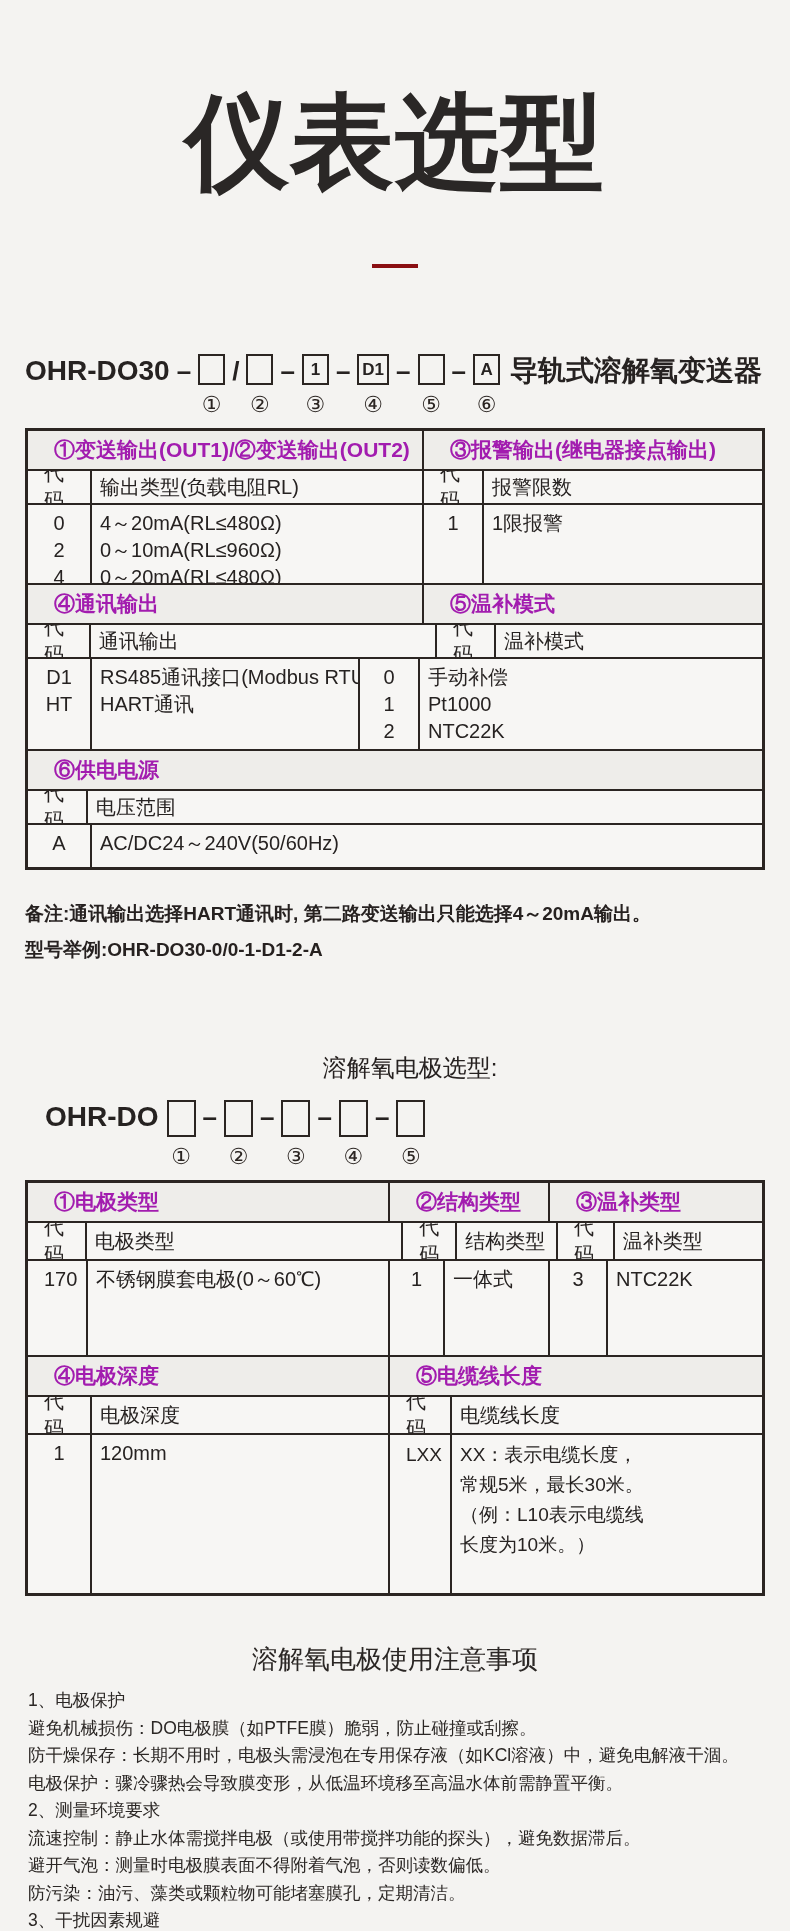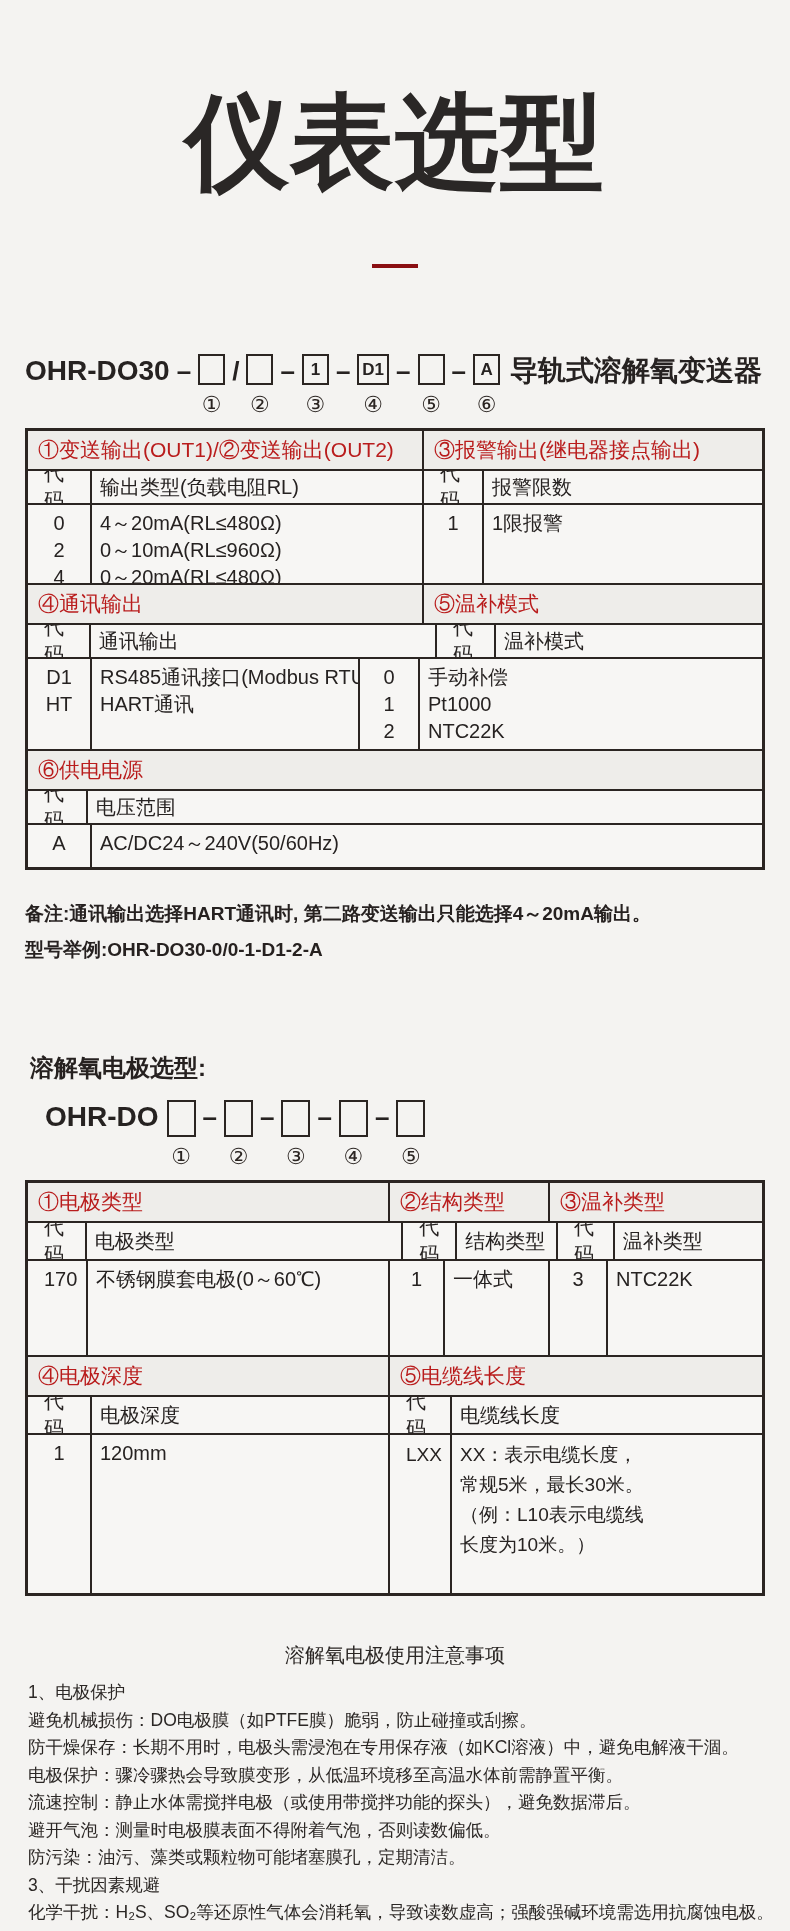--- a/index.html
+++ b/index.html
@@ -74,23 +74,23 @@
   .t-row:last-child { border-bottom:none; }
   .cell {
     border-right:2px solid #2b2522;
     display:flex; align-items:center;
     padding:0 8px;
     overflow:hidden;
   }
   .cell:last-child { border-right:none; }
   .sec-row { background:#eeedea; }
   .sec-cell {
-    font-size:21px; font-weight:400;
-    padding-left:10px;
-    color:#b91c1c;
+    font-size:21px; font-weight:700;
+    padding-left:26px;
+    color:#a21caf;
   }
   .colh { font-size:20px; font-weight:500; }
   .code-col { justify-content:center; padding:16px; }
   .data-row .cell { align-items:flex-start; padding-top:5px; }
   .stack { width:100%; }
   .stack > div {
     font-size:20px; font-weight:500;
     line-height:27px; white-space:nowrap;
   }
   .code-col .stack > div { text-align:center; }
@@ -99,29 +99,30 @@
   
   .remarks { margin:26px 0 0 25px; }
   .remarks > div {
     font-size:19px; font-weight:600;
     line-height:36px; color:#262120;
   }
 
   
   .electrode-heading {
     margin:84px 0 0 30px;
-    font-size:24px; font-weight:700;
+    font-size:24px; font-weight:400;
     color:#262120;
+    text-align:center;
   }
 
   
   .usage { margin-top:46px; }
   .usage-title {
     text-align:center;
-    font-size:20px; font-weight:500;
+    font-size:26px; font-weight:500;
     color:#2b2725;
   }
   .usage-lines { margin:10px 0 0 28px; }
   .usage-lines > div {
     font-size:17.5px; font-weight:500;
     line-height:27.5px; color:#2b2725;
     white-space:nowrap;
   }
 </style>
 </head>
@@ -388,20 +389,21 @@
     </div>
   </div>
 
   <div class="usage">
     <div class="usage-title">溶解氧电极使用注意事项</div>
     <div class="usage-lines">
       <div>1、电极保护</div>
       <div>避免机械损伤：DO电极膜（如PTFE膜）脆弱，防止碰撞或刮擦。</div>
       <div>防干燥保存：长期不用时，电极头需浸泡在专用保存液（如KCl溶液）中，避免电解液干涸。</div>
       <div>电极保护：骤冷骤热会导致膜变形，从低温环境移至高温水体前需静置平衡。</div>
+      <div>2、测量环境要求</div>
       <div>流速控制：静止水体需搅拌电极（或使用带搅拌功能的探头），避免数据滞后。</div>
       <div>避开气泡：测量时电极膜表面不得附着气泡，否则读数偏低。</div>
       <div>防污染：油污、藻类或颗粒物可能堵塞膜孔，定期清洁。</div>
       <div>3、干扰因素规避</div>
       <div>化学干扰：H₂S、SO₂等还原性气体会消耗氧，导致读数虚高；强酸强碱环境需选用抗腐蚀电极。</div>
 
     </div>
   </div>
 
 </div>

